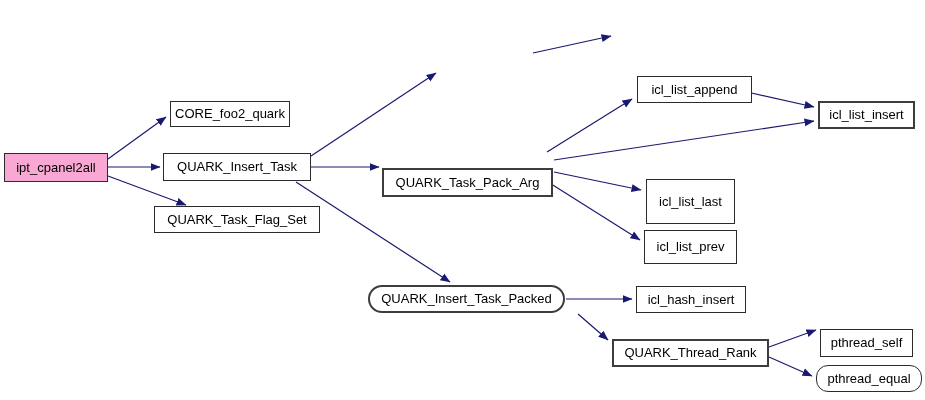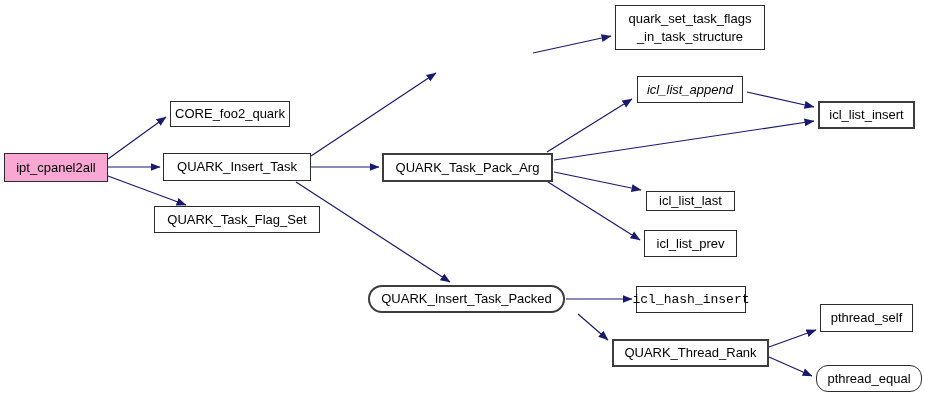--- a/index.html
+++ b/index.html
@@ -72,26 +72,24 @@
       <line x1="578" y1="314" x2="608" y2="340" marker-end="url(#arrow)"></line>
       <line x1="769" y1="347" x2="816" y2="330" marker-end="url(#arrow)"></line>
       <line x1="769" y1="357" x2="812" y2="376" marker-end="url(#arrow)"></line>
     </g>
   </svg>
 
   <div class="node root" style="left:4px;   top:153px; width:104px; height:29px;">ipt_cpanel2all</div>
   <div class="node" style="left:170px; top:101px; width:120px; height:26px;">CORE_foo2_quark</div>
   <div class="node" style="left:163px; top:153px; width:148px; height:28px;">QUARK_Insert_Task</div>
   <div class="node" style="left:154px; top:206px; width:166px; height:27px;">QUARK_Task_Flag_Set</div>
-  <div class="node" style="left:615px; top:5px;   width:150px; height:45px;">quark_set_task_flags
-_in_task_structure</div>
-  <div class="node bold-border" style="left:382px; top:153px; width:171px; height:29px;">QUARK_Task_Pack_Arg</div>
-  <div class="node" style="left:637px; top:76px;  width:106px; height:27px;font-style:italic;">icl_list_append</div>
+  <div class="node bold-border" style="left:382px; top:168px; width:171px; height:29px;">QUARK_Task_Pack_Arg</div>
+  <div class="node" style="left:637px; top:76px;  width:115px; height:27px;">icl_list_append</div>
   <div class="node bold-border" style="left:818px; top:101px; width:97px;  height:28px;">icl_list_insert</div>
-  <div class="node" style="left:646px; top:191px; width:89px;  height:20px;">icl_list_last</div>
-  <div class="node" style="left:644px; top:230px; width:93px;  height:27px;">icl_list_prev</div>
+  <div class="node" style="left:646px; top:179px; width:89px;  height:45px;">icl_list_last</div>
+  <div class="node" style="left:644px; top:230px; width:93px;  height:34px;">icl_list_prev</div>
   <div class="node bold-border" style="left:368px; top:285px; width:197px; height:28px;border-radius:14px;">QUARK_Insert_Task_Packed</div>
-  <div class="node" style="left:636px; top:286px; width:110px; height:27px;font-family:Liberation Mono, monospace;">icl_hash_insert</div>
+  <div class="node" style="left:636px; top:286px; width:110px; height:27px;">icl_hash_insert</div>
   <div class="node bold-border" style="left:612px; top:339px; width:157px; height:28px;">QUARK_Thread_Rank</div>
-  <div class="node" style="left:820px; top:304px; width:93px;  height:28px;">pthread_self</div>
+  <div class="node" style="left:820px; top:329px; width:93px;  height:28px;">pthread_self</div>
   <div class="node" style="left:816px; top:365px; width:106px; height:27px;border-radius:12px;">pthread_equal</div>
 
 </div>
 
 </body></html>

